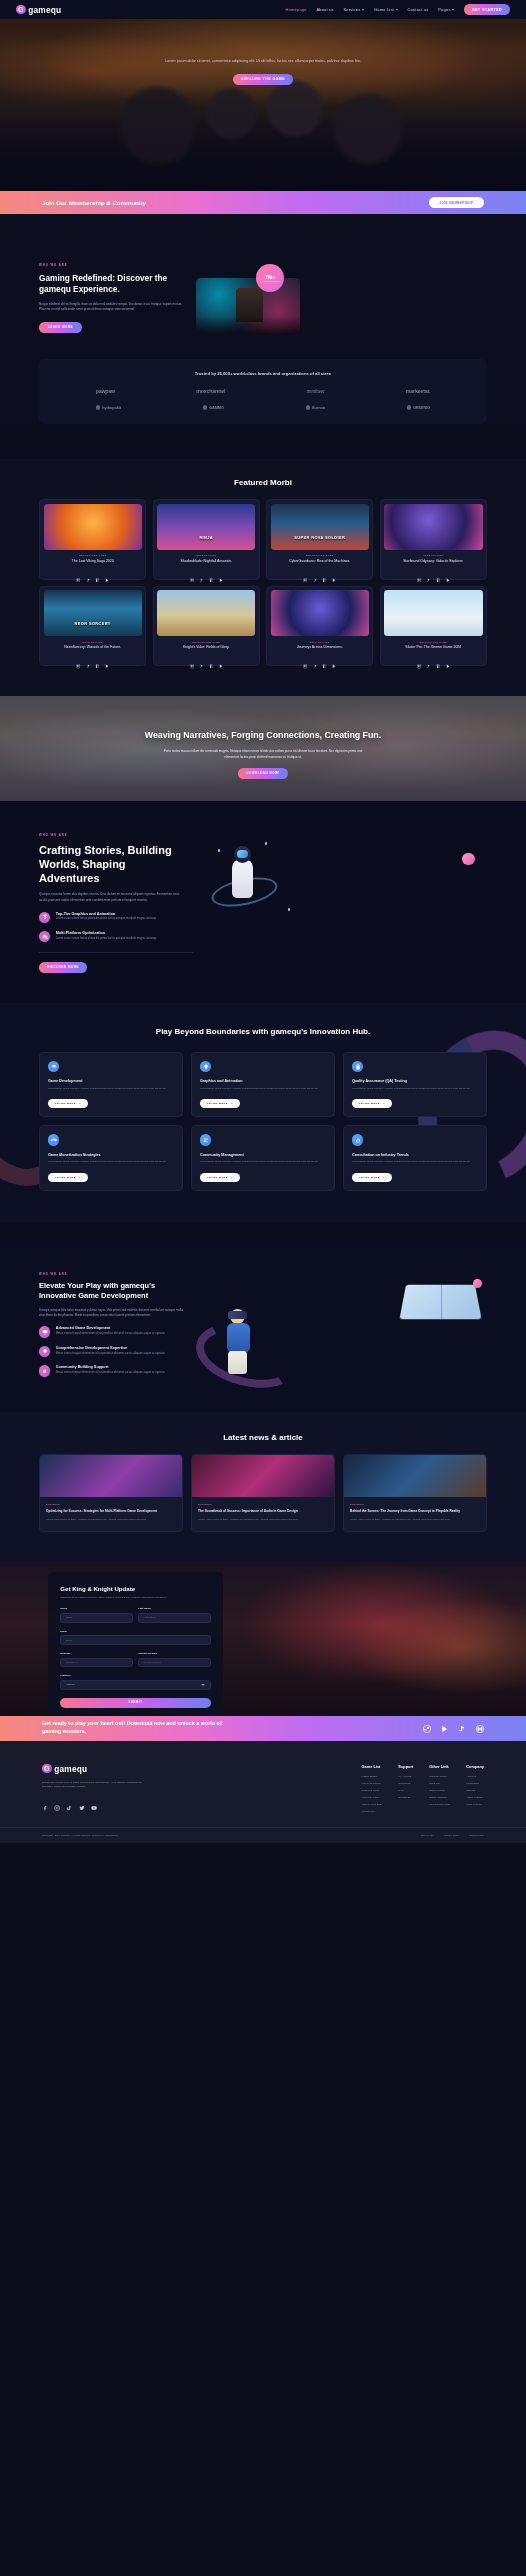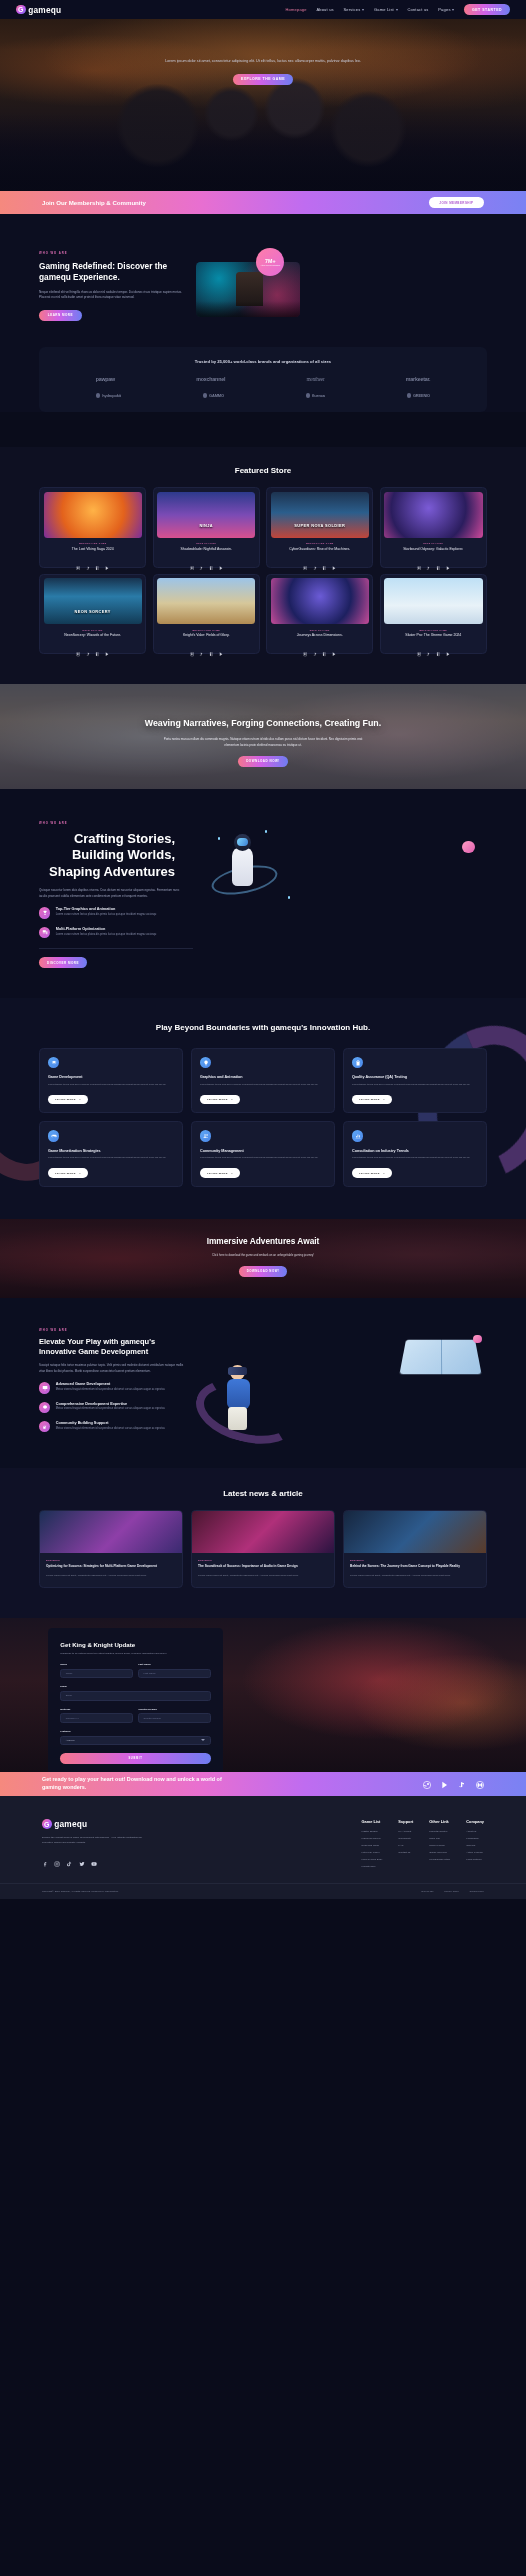--- a/index.html
+++ b/index.html
@@ -53,21 +53,21 @@
 
   
   .member-bar { height:23px; background:linear-gradient(90deg,#f5897e,#e86fd0 38%,#bf6cf0 58%,#7a82f3);
      display:flex; align-items:center; padding:0 42px; }
   .member-bar h3 { font-size:6.1px; font-weight:600; }
   .btn-white { margin-left:auto; background:#fff; color:#b05ad0; border-radius:17.5px;
      font-size:3px; letter-spacing:0.4px; padding:3.5px 10.5px; font-weight:700; border:none;}
 
   
   .sec-dark { background:#0c0e20; }
-  .who { display:flex; gap:12.3px; padding:37px 39px 26px; align-items:center; }
+  .who { display:flex; gap:12.3px; padding:49px 39px 26px; align-items:flex-end; }
   .eyebrow { font-size:2.8px; letter-spacing:1px; color:#e06fb5; font-weight:700;
              text-transform:uppercase; }
   .who h2 { font-size:8.3px; line-height:1.28; font-weight:700; margin-top:6.1px; width:140px; }
   .who p { font-size:3.1px; line-height:1.85; color:#9aa0bb; margin-top:7px; width:145px; }
   .who .btn-grad { margin-top:8.8px; display:inline-block; font-size:3px; padding:3.5px 8.8px; }
   .who-img { width:104px; height:55px; border-radius:4.4px; position:relative;
     background:
      radial-gradient(circle at 22% 30%, rgba(0,220,255,.55), transparent 45%),
      radial-gradient(circle at 78% 60%, rgba(255,60,120,.45), transparent 48%),
      linear-gradient(135deg,#0b2740,#102a3d 40%,#2a1030 100%);
@@ -125,21 +125,21 @@
       radial-gradient(ellipse 45% 70% at 76% 48%, rgba(220,180,190,.5), transparent 62%),
       linear-gradient(180deg,#6d6f76 0%, #8a8076 35%, #6e6a6e 70%, #57545c 100%); }
   .weaving:after{content:"";position:absolute;inset:0;background:rgba(30,28,40,.45);}
   .weaving-in { position:relative; z-index:4; padding-top:34px; }
   .weaving h2 { font-size:8.8px; line-height:1.35; font-weight:700; text-shadow:0 1.8px 7px rgba(0,0,0,.6);}
   .weaving p { font-size:3px; color:#e8e8f0; width:211px; margin:7px auto 0; line-height:1.8;}
   .weaving .btn-grad { margin-top:8px; display:inline-block; font-size:3px; }
 
   
   .crafting { background:#0b0d1f; padding:32px 39px 30px; display:flex; gap:10.5px; }
-  .crafting h2 { font-size:13px; line-height:1.3; font-weight:700; margin-top:5.3px; width:136px;text-align:right;}
+  .crafting h2 { font-size:11px; line-height:1.3; font-weight:700; margin-top:5.3px; width:136px;}
   .crafting .lead { font-size:3px; line-height:1.85; color:#9aa0bb; margin-top:7px; width:147px;}
   .feat { display:flex; gap:5.3px; margin-top:8px; width:154px; }
   .feat-icon { width:11.4px; height:11.4px; border-radius:50%; flex:0 0 auto;
      background:linear-gradient(135deg,#e96bb8,#b95fe0); display:flex; align-items:center;
      justify-content:center; }
   .feat-icon svg { width:6.1px; height:6.1px; fill:#fff; }
   .feat h5 { font-size:3.8px; font-weight:600; color:#eef0f8; }
   .feat p { font-size:2.7px; color:#868ca8; line-height:1.7; margin-top:1.8px; }
   .divider { height:0.9px; background:#20243c; margin:9.7px 0 0; width:154px; }
   .crafting .btn-grad { margin-top:8.8px; display:inline-block; font-size:3px; }
@@ -181,21 +181,21 @@
      radial-gradient(ellipse 50% 60% at 22% 50%, rgba(120,40,50,.6), transparent 70%),
      radial-gradient(ellipse 45% 55% at 80% 45%, rgba(100,45,60,.55), transparent 70%),
      linear-gradient(180deg,#2a1520,#3a1d26 45%,#1b0f18 100%);}
   .immersive:after{content:"";position:absolute;inset:0;background:rgba(20,10,18,.35);}
   .imm-box{position:relative;z-index:5;width:175px;margin:0 auto;padding-top:17.5px;}
   .immersive h2{font-size:8.3px;line-height:1.3;font-weight:700;}
   .immersive p{font-size:2.8px;color:#d8d2da;margin-top:6.1px;line-height:1.7;}
   .immersive .btn-grad{margin-top:8px;display:inline-block;font-size:2.9px;}
 
   
-  .elevate{background:#0b0e20;padding:30px 39px 30px;display:flex;gap:10.5px;}
+  .elevate{background:#0b0e20;padding:30px 39px 30px;display:flex;gap:10.5px;margin-top:19px;}
   .elevate h2{font-size:7.5px;line-height:1.3;font-weight:700;margin-top:5.3px;width:136px;}
   .elevate .lead{font-size:2.9px;line-height:1.85;color:#9aa0bb;margin-top:7px;width:151px;}
   .el-art{flex:1;position:relative;min-height:110px;}
   .book{position:absolute;right:8.8px;top:8.8px;width:75px;height:39px;border-radius:3.5px;
      background:linear-gradient(135deg,#cfe4f5,#9fc4e5);transform:perspective(105px) rotateX(28deg);}
   .book:after{content:"";position:absolute;left:50%;top:0;bottom:0;width:1.3px;background:#7ba3c8;}
   .boy-head{position:absolute;left:26px;top:37px;width:15px;height:15px;border-radius:50%;
      background:#f0c9a8;}
   .vr{position:absolute;left:24.6px;top:39px;width:19.3px;height:8px;border-radius:2.6px;
      background:linear-gradient(90deg,#3b4a7a,#222b50);}
@@ -341,21 +341,21 @@
       <div class="brand-row" id="brandrow2">
           <span class="brand small"><i class="dot"></i>hydropokit</span>
           <span class="brand small"><i class="dot"></i>GAMMO</span>
           <span class="brand small"><i class="dot"></i>fluenca</span>
           <span class="brand small"><i class="dot"></i>GREENIO</span>
         </div>
     </div>
   </div>
 
   <div class="featured">
-    <div class="sec-title">Featured Store</div>
+    <div class="sec-title">Featured Morbi</div>
     <div class="game-grid" id="gamegrid">
         <div class="game-card">
           <div class="game-thumb t1"></div>
           <div class="game-cat">MULTIPLAYER GAME</div>
           <div class="game-name">The Lost Viking Saga 2024</div>
           <div class="plat-row">
             <span class="plat"><svg viewBox="0 0 24 24">
                 <circle cx="12" cy="12" r="11" fill="none" stroke="#e6e8f2" stroke-width="2"></circle>
                 <path d="M7 6c2.5 1 4 3.5 5 5.5-1 2-2.5 4.5-5 6C5 15 5 9 7 6zm10 0c2 3 2 9 0 11.5-2.5-1.5-4-4-5-6 1-2 2.5-4.5 5-5.5z"></path>
               </svg></span>
@@ -617,27 +617,20 @@
             </svg>
           </span><h5>Community Management</h5><p>Pellentesque tellus felis sem eleifend in suscipit maecenas adipiscing blandit quam laoreet pede dis dui mi</p><button class="learn">LEARN MORE<span>→</span></button></div>
         <div class="icard"><span class="ic">
             <svg viewBox="0 0 24 24">
               <path d="M4 18h3v-6H4v6zm6 0h3V6h-3v12zm6 0h3v-9h-3v9zM2 21h20v1H2z"></path>
             </svg>
           </span><h5>Consultation on Industry Trends</h5><p>Pellentesque tellus felis sem eleifend in suscipit maecenas adipiscing blandit quam laoreet pede dis dui mi</p><button class="learn">LEARN MORE<span>→</span></button></div>
       </div>
   </div>
 
-  <div class="immersive">
-    <div class="imm-box">
-      <h2>Immersive Adventures Await</h2>
-      <p>Click here to download the game and embark on an unforgettable gaming journey!</p>
-      <button class="btn-grad">DOWNLOAD NOW!</button>
-    </div>
-  </div>
 
   <div class="elevate">
     <div>
       <div class="eyebrow">WHO WE ARE</div>
       <h2>Elevate Your Play with gamequ's Innovative Game Development</h2>
       <p class="lead">Suscipit natoque felis tortor maximus pulvinar turpis. Velit primis sed molestie dictumst vestibulum natoque mollis vitae libero facilisi pharetra. Morbi suspendisse consectetur laoreet pretium elementum.</p>
       <div id="elevfeats">
           <div class="feat">
             <span class="feat-icon">
               <svg viewBox="0 0 24 24">

